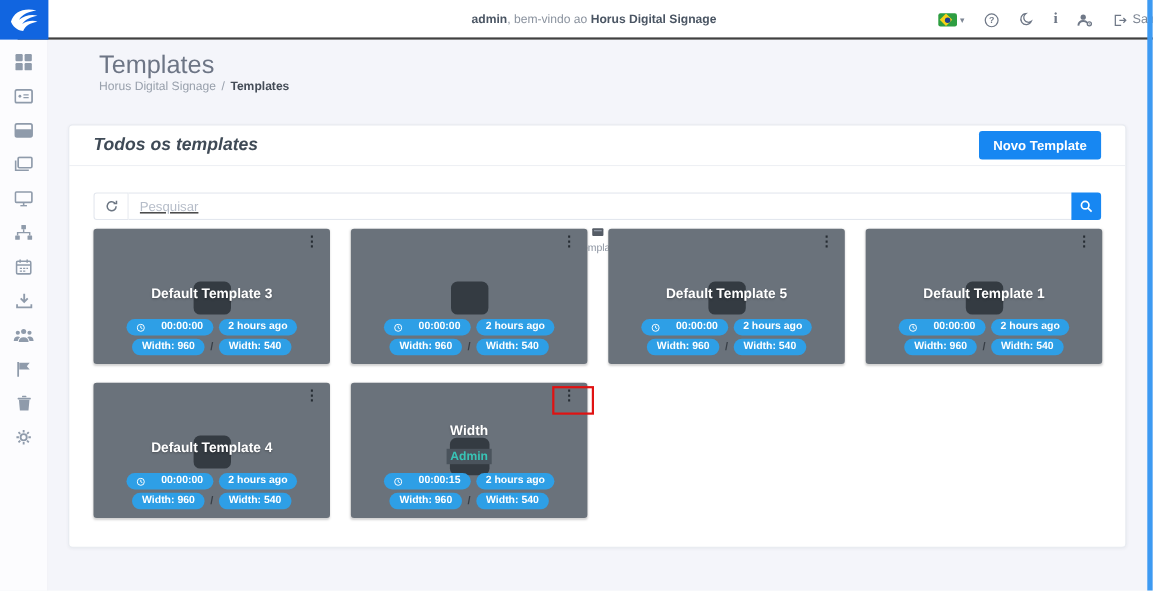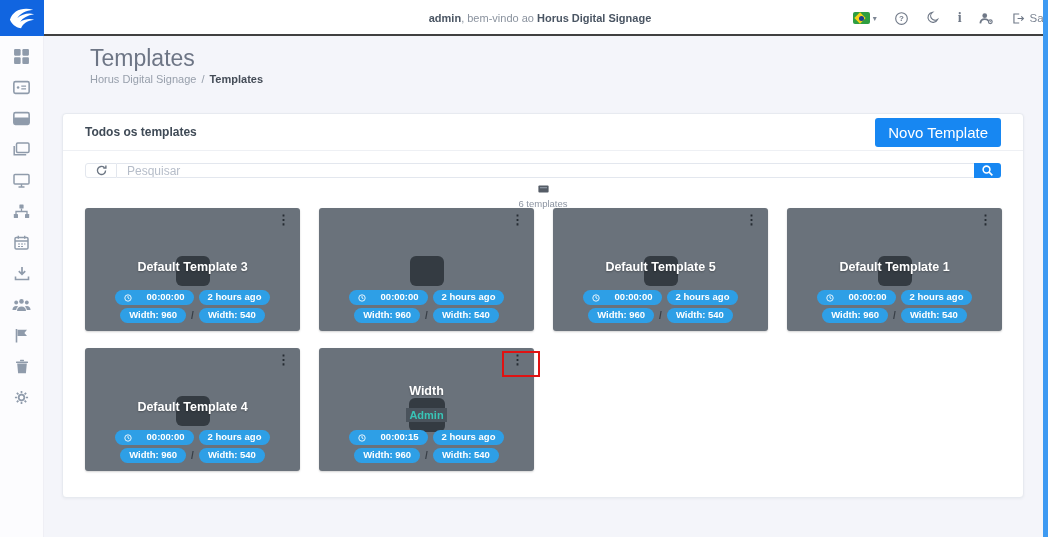--- a/index.html
+++ b/index.html
@@ -31,24 +31,24 @@
 
   
   .page-title { position:absolute; left:90px; top:45px; font-size:23px; font-weight:400; color:#6d7585; }
   .breadcrumb { position:absolute; left:90px; top:73px; font-size:11px; color:#98a0ac; }
   .breadcrumb .sep { margin:0 5px; }
   .breadcrumb .cur { font-weight:bold; color:#444c57; }
 
   
   .panel { position:absolute; left:62px; top:113px; width:962px; height:385px; background:#fff; border:1px solid #e7eaf0; border-radius:4px; box-shadow:0 1px 3px rgba(25,35,60,.05); }
   .panel-head { height:37px; border-bottom:1px solid #eef0f4; display:flex; align-items:center; justify-content:space-between; padding:0 22px; }
-  .panel-title { font-size:12px; font-weight:bold; color:#3f4a56; }
-  .btn-new { background:#1787f2; color:#fff; border:none; border-radius:3px; font-size:15px; font-weight:normal; padding:6px 13px; cursor:pointer; font-family:inherit; }
-
-  .search-row { margin:12px 22px 0; display:flex; height:15px; }
+  .panel-title { font-size:16px; font-weight:bold; color:#3f4a56;font-style:italic; }
+  .btn-new { background:#1787f2; color:#fff; border:none; border-radius:3px; font-size:12px; font-weight:bold; padding:6px 13px; cursor:pointer; font-family:inherit; }
+
+  .search-row { margin:24px 22px 0; display:flex; height:25px;text-decoration:underline; }
   .btn-refresh { width:32px; background:#fff; border:1px solid #e3e7ee; border-radius:3px 0 0 3px; display:flex; align-items:center; justify-content:center; cursor:pointer; }
   .search-input { flex:1; border:1px solid #e3e7ee; border-left:none; border-right:none; font-size:12px; color:#4a5563; padding:0 10px; outline:none; font-family:inherit; }
   .search-input::placeholder { color:#b6bdc9; }
   .btn-search { width:27px; background:#1787f2; border:none; border-radius:0 3px 3px 0; display:flex; align-items:center; justify-content:center; cursor:pointer; }
 
   .count-row { margin:6px 22px 0; display:flex; justify-content:flex-end; align-items:center; gap:4px; font-size:9.5px; color:#8d95a2;flex-direction:column; }
 
   
   .grid { position:absolute; left:22px; top:94px; display:grid; grid-template-columns:repeat(4,215px); column-gap:19px; row-gap:17px; }
   .tcard { position:relative; width:215px; height:123px; background:#6a727b; border-radius:3px; box-shadow:0 1px 2px rgba(0,0,0,.18); }

